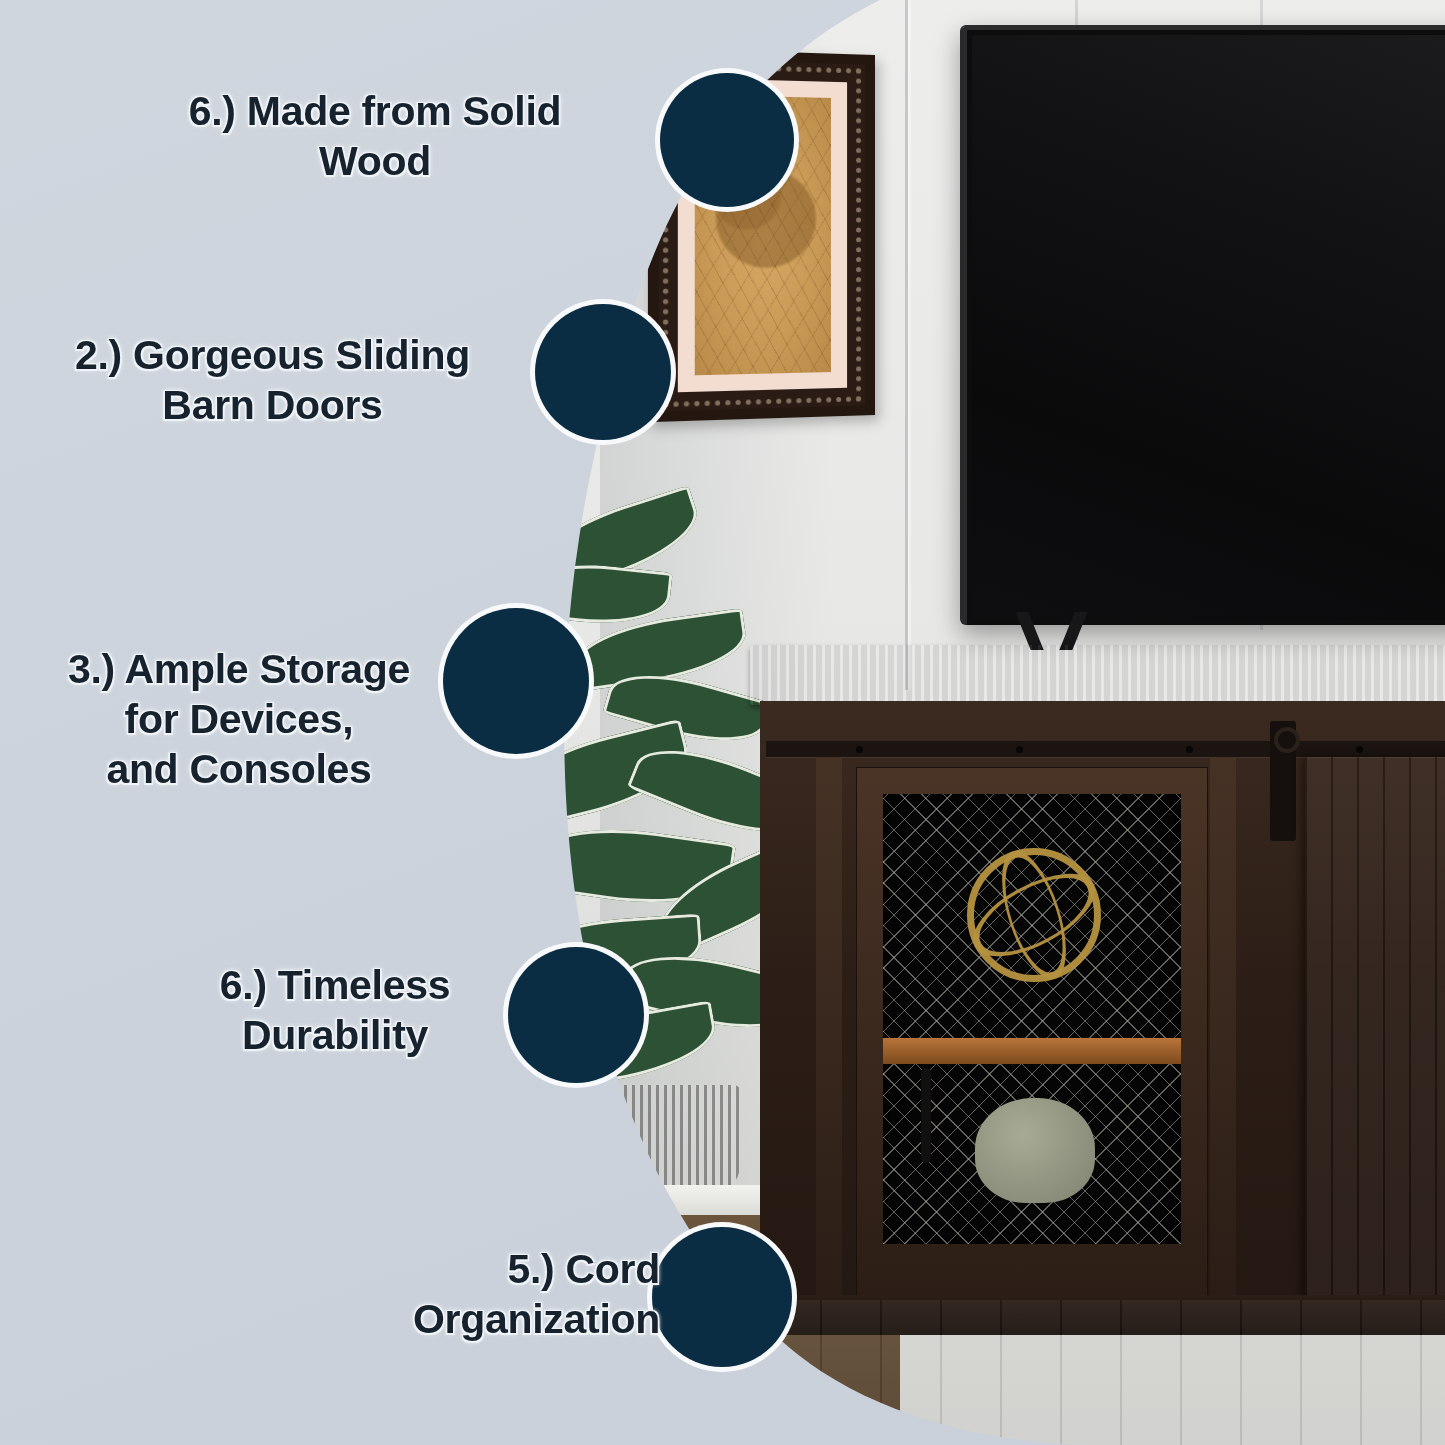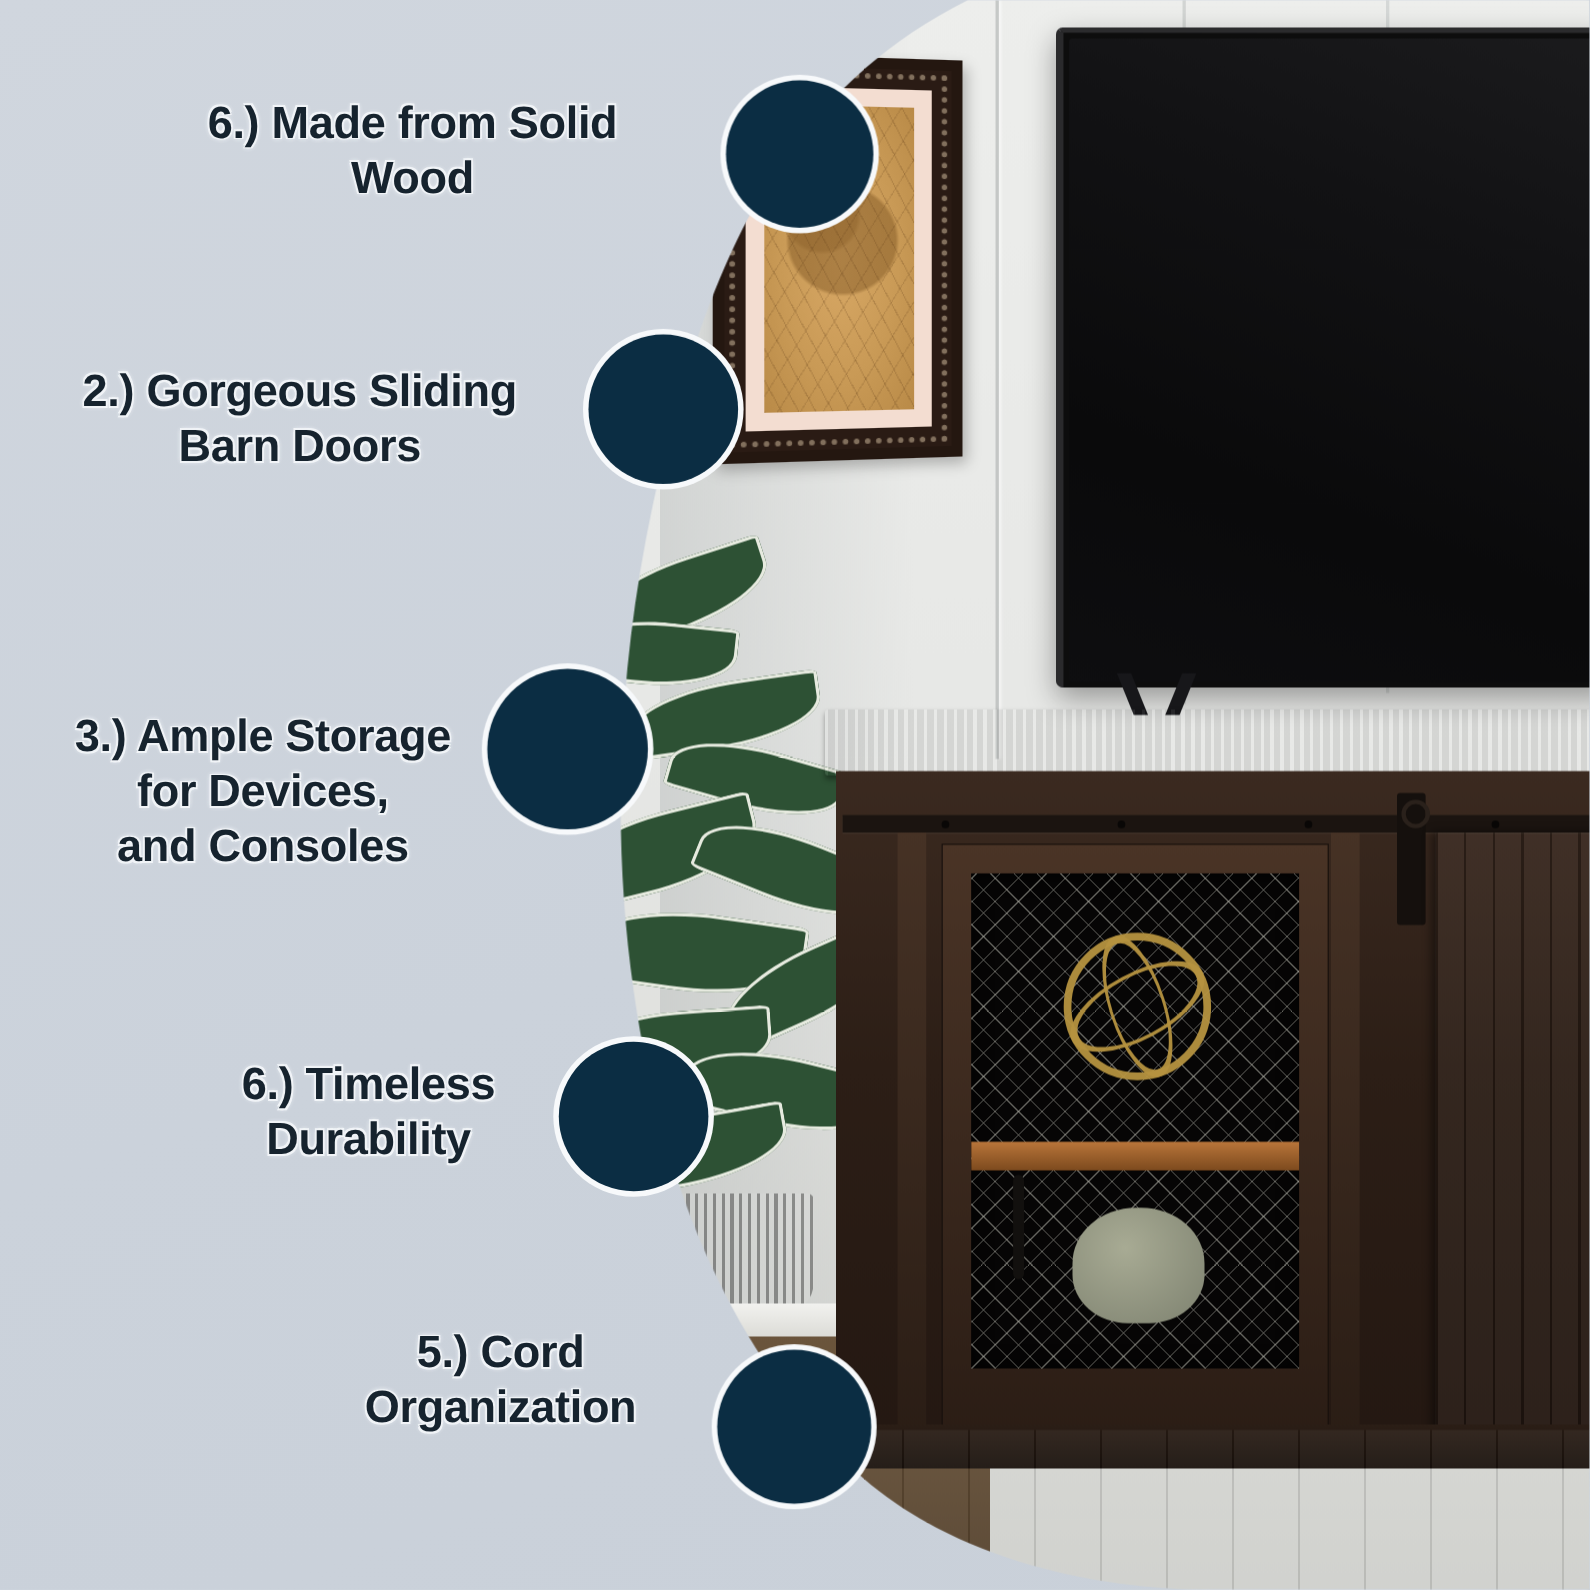--- a/index.html
+++ b/index.html
@@ -149,21 +149,21 @@
     text-shadow:
        0 0 5px #eef1f5, 0 0 5px #eef1f5,
        1.5px 1.5px 0 #f2f5f8, -1.5px 1.5px 0 #f2f5f8,
        1.5px -1.5px 0 #f2f5f8, -1.5px -1.5px 0 #f2f5f8;
     white-space:pre-line;
   }
   #f1{left:95px;top:86px;width:560px;}
   #f2{left:10px;top:330px;width:525px;}
   #f3{left:4px;top:600px;width:470px;margin-top:44px;}
   #f4{left:120px;top:960px;width:430px;}
-  #f5{left:250px;top:1204px;width:410px;}
+  #f5{left:250px;top:1244px;width:410px;text-align:right;}
 </style>
 </head>
 <body>
 
 <div id="stage">
 
   <div class="photo-wrap">
     <div class="photo">
 
       <div class="wall-shade"></div>

